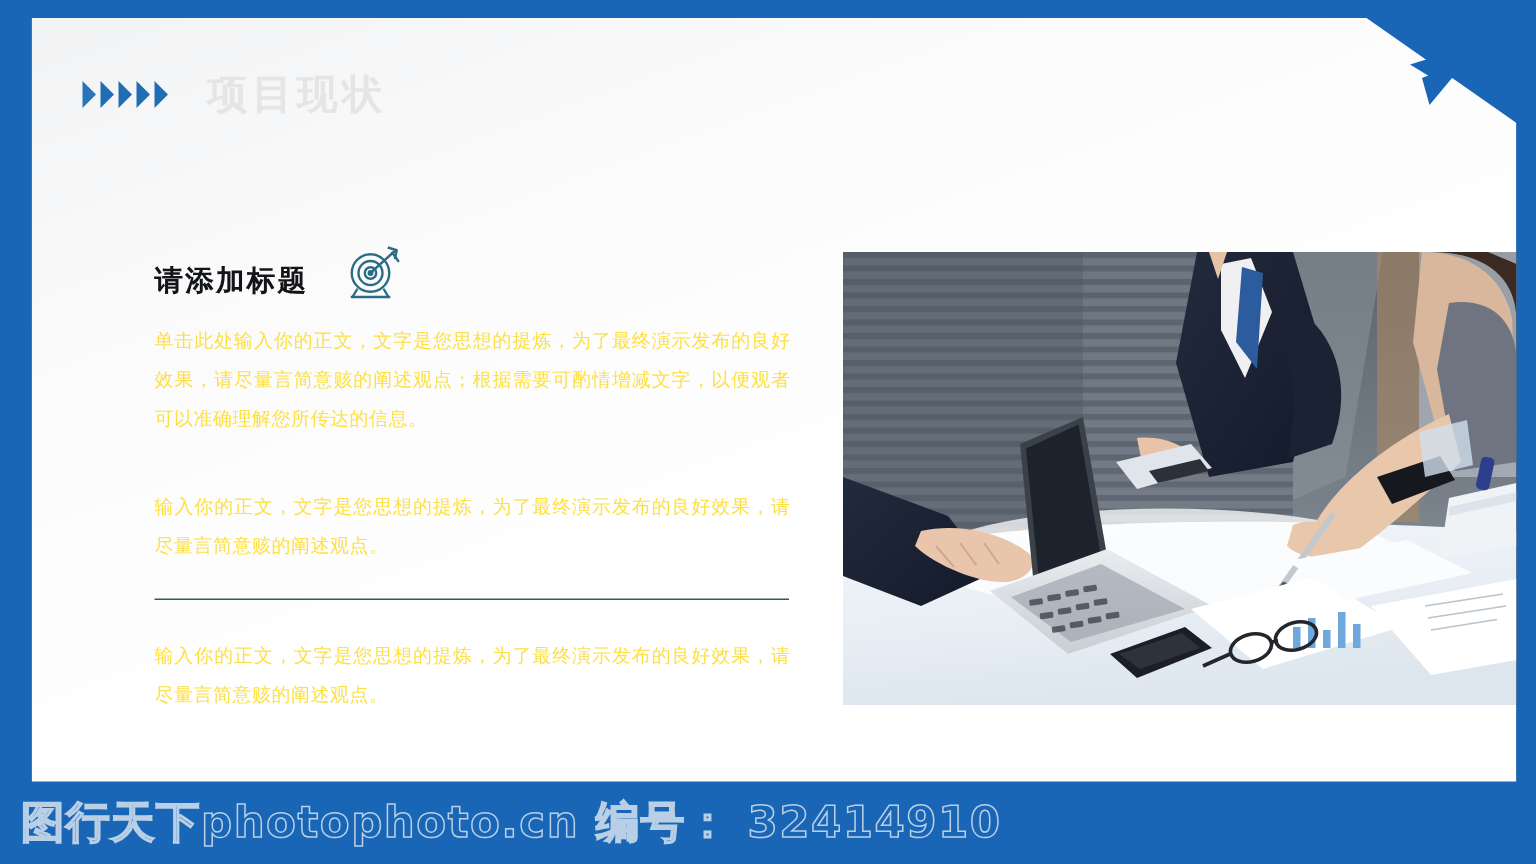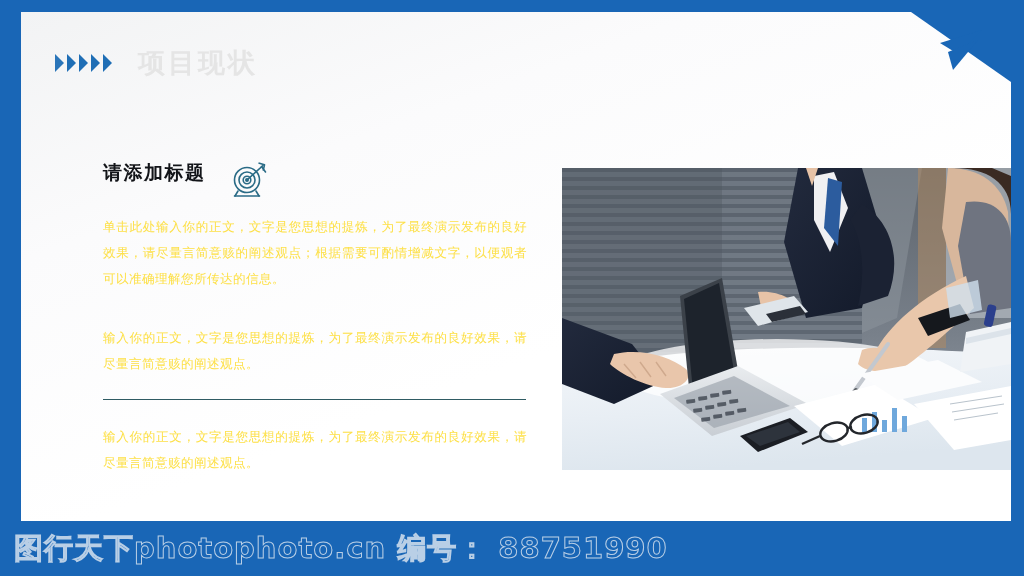--- a/index.html
+++ b/index.html
@@ -70,21 +70,21 @@
 
   
   .content {
     position:absolute;
     left:103px;
     top:160px;
     width:424px;
   }
   .sec-head {
     display:flex;
-    align-items:flex-start;
+    align-items:flex-end;
     height:40px;
     margin-bottom:14px;
   }
   .sec-title {
     font-size:19px;
     font-weight:bold;
     color:#121418;
     letter-spacing:1.5px;
     font-family:"DejaVu Sans","Liberation Sans",sans-serif;
   }
@@ -307,16 +307,16 @@
       </g>
 
       <polygon points="404,164 449,154 449,196 398,204" fill="#f0f3f6"></polygon>
       <polygon points="404,170 449,160 449,166 404,176" fill="#dce3ea"></polygon>
       <rect x="426" y="136" width="9" height="22" rx="3" fill="#2b3f8c" transform="rotate(12 426 136)"></rect>
       <polygon points="384,120 416,112 420,142 388,150" fill="#cfe0ee" opacity="0.8"></polygon>
     </svg>
   </div>
 
   <div class="wm-bar">
-    <span class="wm-text">图行天下photophoto.cn 编号： 88751990</span>
+    <span class="wm-text">图行天下photophoto.cn 编号： 32414910</span>
   </div>
 
 </div>
 
 </body></html>

